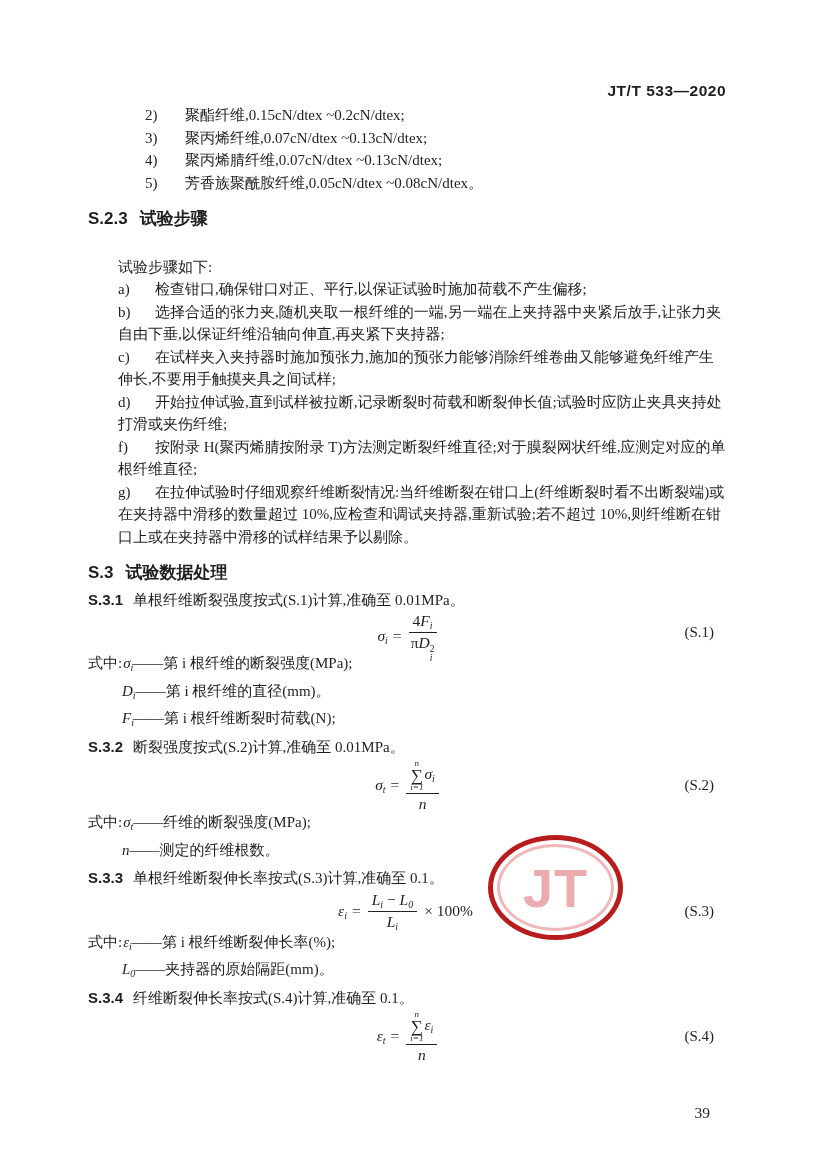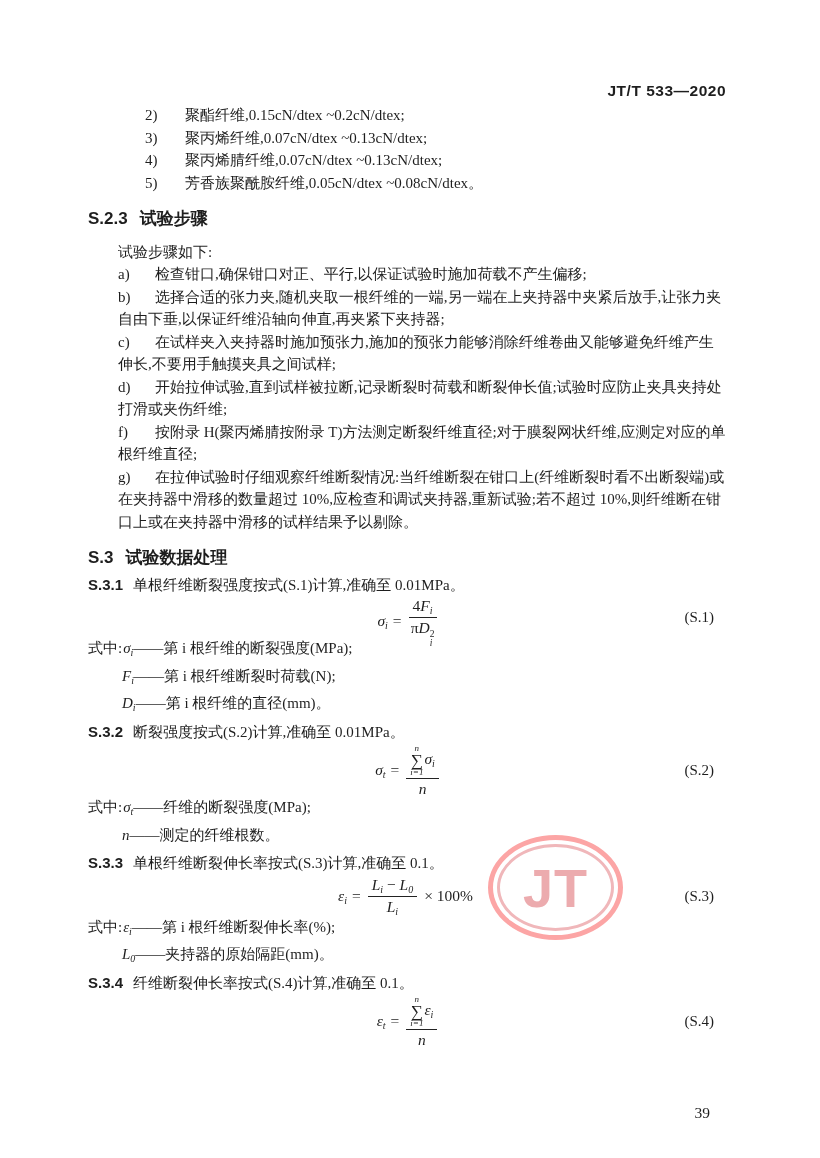--- a/index.html
+++ b/index.html
@@ -16,21 +16,21 @@
   }
   
   .std-header{
     position:absolute;top:80px;right:94px;
     font-family:"Liberation Sans","DejaVu Sans",sans-serif;
     font-weight:bold;font-size:15.5px;letter-spacing:0.5px;
   }
   
   .watermark{
     position:absolute;left:488px;top:835px;width:135px;height:105px;
-    border:5px solid #fca5a5;border-radius:50%;
+    border:5px solid #b91c1c;border-radius:50%;
     box-sizing:border-box;z-index:0;text-decoration:underline;
   }
   .wm-inner{
     position:absolute;inset:4px;
     border:3px solid #f0b7ba;border-radius:50%;
     display:flex;align-items:center;justify-content:center;
   }
   .wm-text{
     font-family:"Liberation Sans","DejaVu Sans",sans-serif;
     font-weight:900;font-size:54px;line-height:54px;
@@ -45,21 +45,21 @@
   .numlist{margin-left:57px;}
   .nl-marker{display:inline-block;width:40px;}
   
   .heading{
     font-family:"Liberation Sans","DejaVu Sans",sans-serif;
     font-weight:bold;font-size:17px;
   }
   .h-s23{margin-top:14px;}
   .h-s3{margin-top:14px;}
   .h-num{margin-right:12px;}
-  .para-intro{margin-top:10px;margin-left:30px;}
+  .para-intro{margin-top:25px;margin-left:30px;}
   
   .steps{margin-left:30px;}
   .step-marker{display:inline-block;width:37px;}
   
   .clause{margin-top:1px;}
   .clause-s31{margin-top:4px;}
   .c-num{
     font-family:"Liberation Sans","DejaVu Sans",sans-serif;
     font-weight:bold;margin-right:10px;
   }
@@ -149,22 +149,22 @@
     <div class="formula small">
       <span class="eq"><i>σ</i><span class="sub">i</span><span class="op">=</span><span class="frac"><span class="num"><span>4</span><i>F</i><span class="sub">i</span></span><span class="den"><span>π</span><i>D</i><span class="ssk">
                 <span class="k-sup">2</span>
                 <span class="k-sub">i</span>
               </span></span></span></span>
       <span class="f-label">(S.1)</span>
     </div>
 
     <div class="def-block">
       <div class="def-row"><span class="def-prefix">式中:</span><i>σ</i><span class="sub">i</span><span>——第 i 根纤维的断裂强度(MPa);</span></div>
+      <div class="def-row indent"><i>D</i><span class="sub">i</span><span>——第 i 根纤维的直径(mm)。</span></div>
       <div class="def-row indent"><i>F</i><span class="sub">i</span><span>——第 i 根纤维断裂时荷载(N);</span></div>
-      <div class="def-row indent"><i>D</i><span class="sub">i</span><span>——第 i 根纤维的直径(mm)。</span></div>
     </div>
 
     <div class="clause"><span class="c-num">S.3.2</span><span>断裂强度按式(S.2)计算,准确至 0.01MPa。</span></div>
 
     <div class="formula tall">
       <span class="eq"><i>σ</i><span class="sub">t</span><span class="op">=</span><span class="frac"><span class="num"><span class="sumstack">
                 <span class="ss-top">n</span>
                 <span class="sig">∑</span>
                 <span class="ss-bot">i=1</span>
               </span><i>σ</i><span class="sub">i</span></span><span class="den"><i>n</i></span></span></span>

